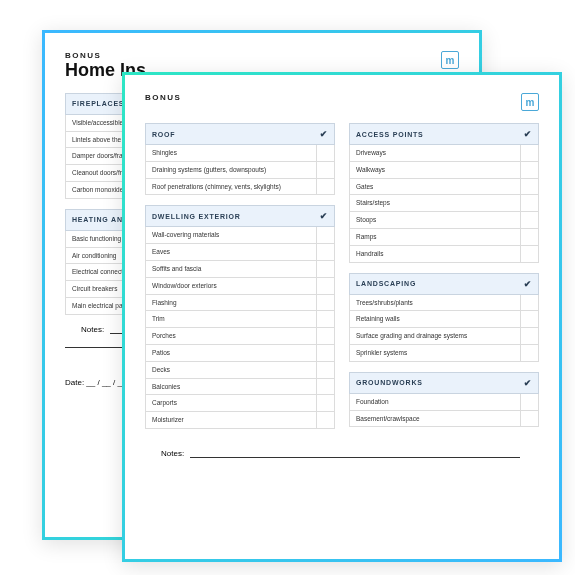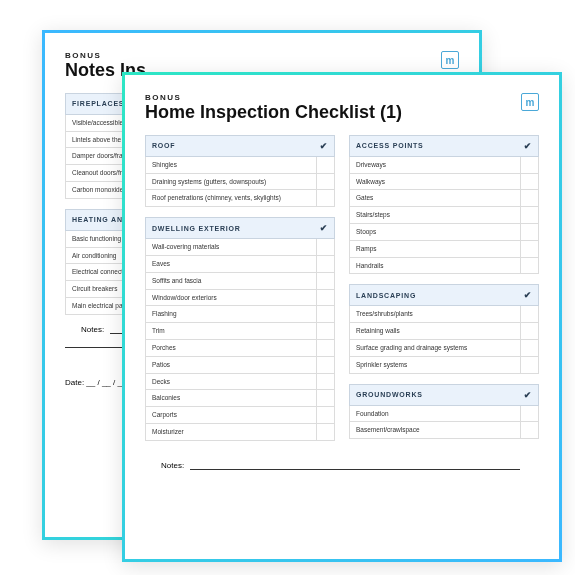--- a/index.html
+++ b/index.html
@@ -132,21 +132,21 @@
     
     .page-back .main-title { white-space: nowrap; overflow: hidden; }
   </style>
 </head>
 <body>
 
 <div class="page page-back">
   <div class="header-row">
     <div class="title-block">
       <div class="eyebrow">BONUS</div>
-      <div class="main-title">Notes Ins</div>
+      <div class="main-title">Home Ins</div>
     </div>
     <div class="logo">m</div>
   </div>
 
   <div class="columns">
     <div class="col">
 
       <div class="section">
         <div class="section-head">
           <span>FIREPLACES AND CHIMN</span>
@@ -209,21 +209,20 @@
 
       <div class="date-line">Date: __ / __ / __    A</div>
     </div>
   </div>
 </div>
 
 <div class="page page-front">
   <div class="header-row">
     <div class="title-block">
       <div class="eyebrow">BONUS</div>
-      <div class="main-title">Home Inspection Checklist (1)</div>
     </div>
     <div class="logo">m</div>
   </div>
 
   <div class="columns">
 
     <div class="col">
       <div class="section">
         <div class="section-head">
           <span>ROOF</span>

